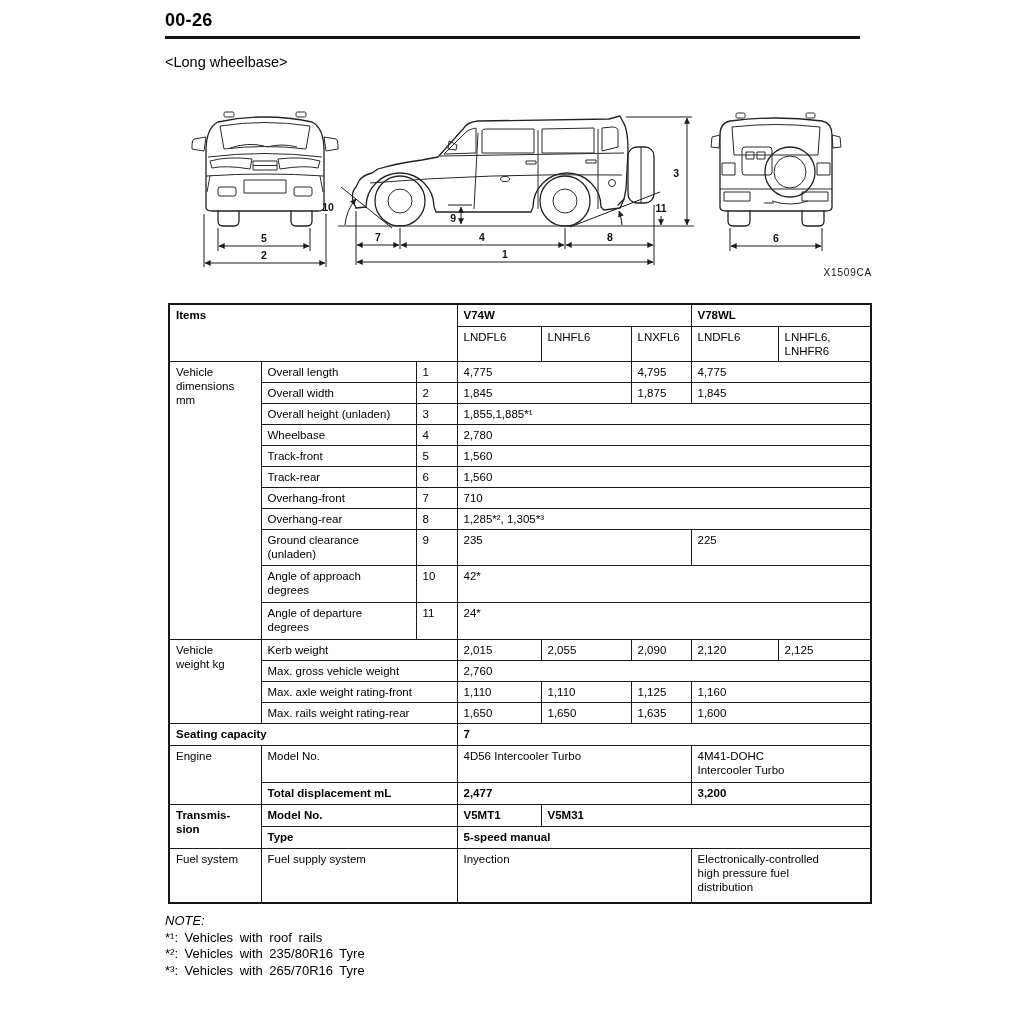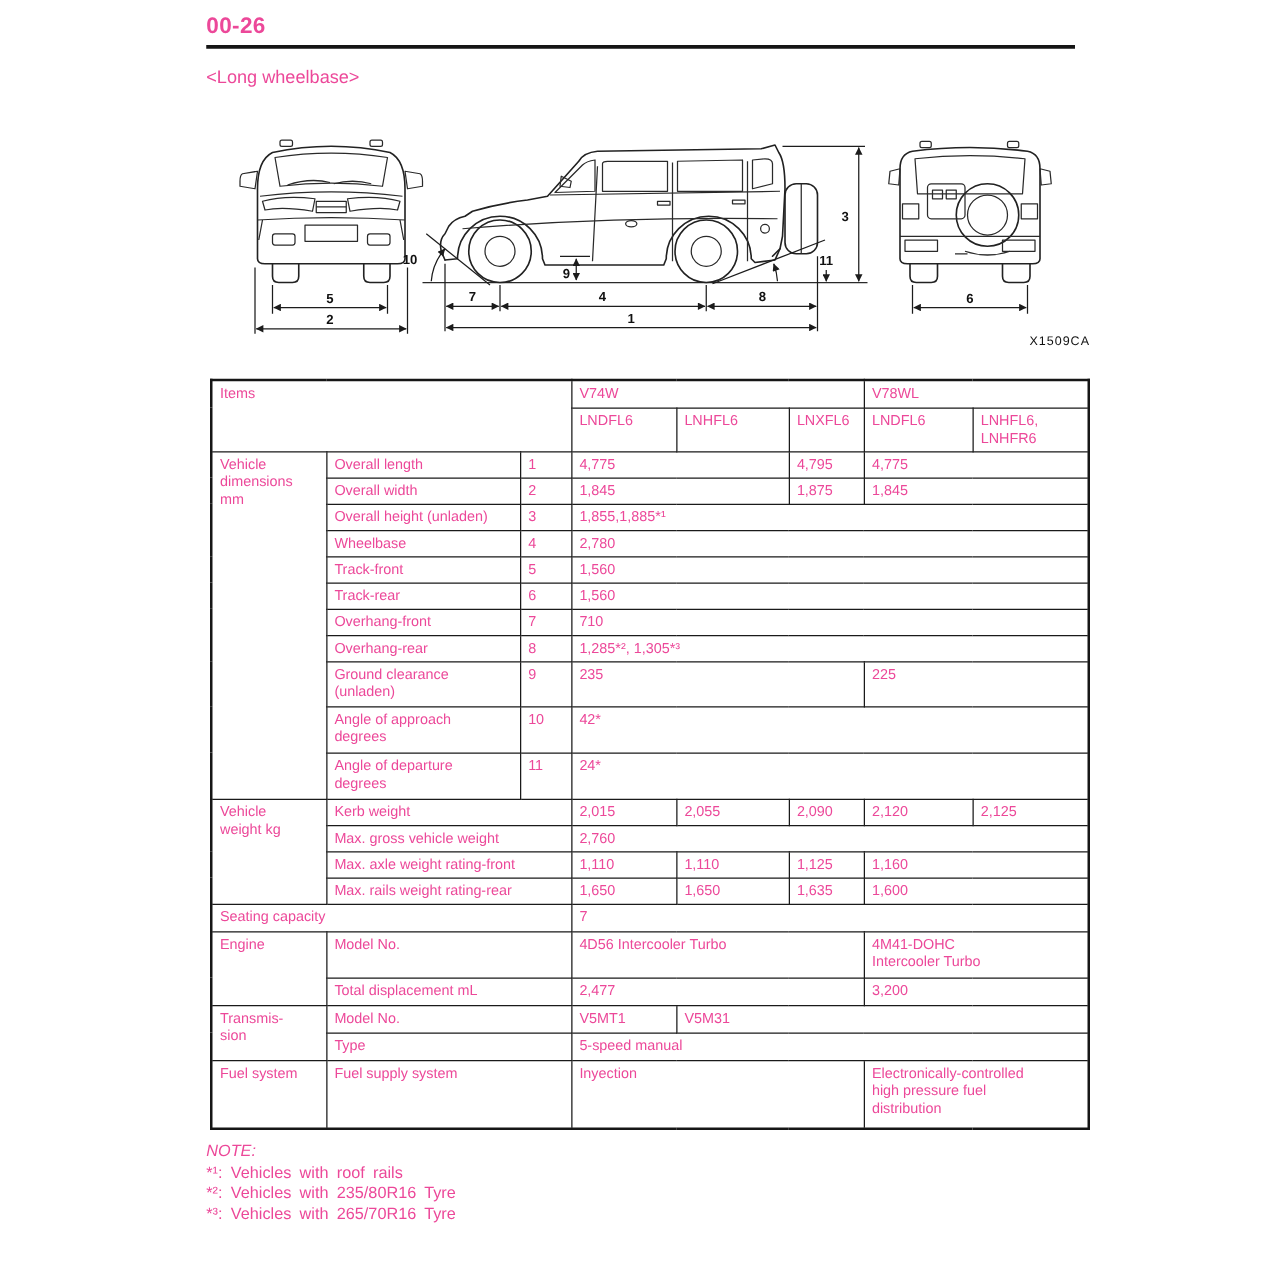--- a/index.html
+++ b/index.html
@@ -1,32 +1,32 @@
 <!DOCTYPE html>
 <html><head>
 <meta charset="utf-8">
 <style>
   html,body{margin:0;padding:0;background:#fff;}
   #sheet{position:relative;width:912px;height:1024px;background:#ffffff;
-         font-family:"Liberation Sans","DejaVu Sans",sans-serif;color:#ec4899;padding-left:21px;}
+         font-family:"Liberation Sans","DejaVu Sans",sans-serif;color:#000000;padding-left:21px;}
   .pagenum{position:absolute;left:165px;top:10px;font-size:18px;font-weight:bold;letter-spacing:.3px;}
   .rule{position:absolute;left:165px;top:36px;width:695px;height:3px;background:#151515;}
   .sectitle{position:absolute;left:165px;top:54px;font-size:14.5px;font-weight:normal;}
   #diagram{position:absolute;left:160px;top:95px;}
   #diagram .car{fill:none;stroke:#222;stroke-width:1.3;stroke-linejoin:round;stroke-linecap:round;}
   #diagram .det{fill:none;stroke:#2a2a2a;stroke-width:1;stroke-linejoin:round;}
   #diagram .dimln{fill:none;stroke:#1c1c1c;stroke-width:1;}
   #diagram .tick{stroke:#1c1c1c;stroke-width:1;}
   #diagram .dim{font:bold 10.5px "Liberation Sans",sans-serif;fill:#111;}
   #diagram .figcode{font:10px "Liberation Sans",sans-serif;letter-spacing:.8px;fill:#111;}
   table.spec{position:absolute;left:168px;top:303px;width:702px;border-collapse:collapse;
              table-layout:fixed;border:2px solid #161616;font-size:11.5px;line-height:1.25;}
   table.spec td{border:1px solid #1a1a1a;padding:3px 6px 2px;vertical-align:top;
                 white-space:pre-line;overflow:hidden;}
-  tr.r21{height:21px;} tr.r22{height:22px;} tr.r35{height:35px;} tr.r36{height:36px;margin-left:40px;}
+  tr.r21{height:21px;} tr.r22{height:22px;font-weight:bold;} tr.r35{height:35px;} tr.r36{height:36px;margin-left:40px;}
   tr.r37{height:37px;} tr.r55{height:55px;border-radius:22px;}
   .note{position:absolute;left:165px;top:913px;font-size:13px;line-height:16.5px;word-spacing:3px;}
   .note .nt{word-spacing:0;font-style:italic;}
 </style>
 </head>
 <body>
 
 <div id="sheet">
 
   <div class="pagenum">00-26</div>

